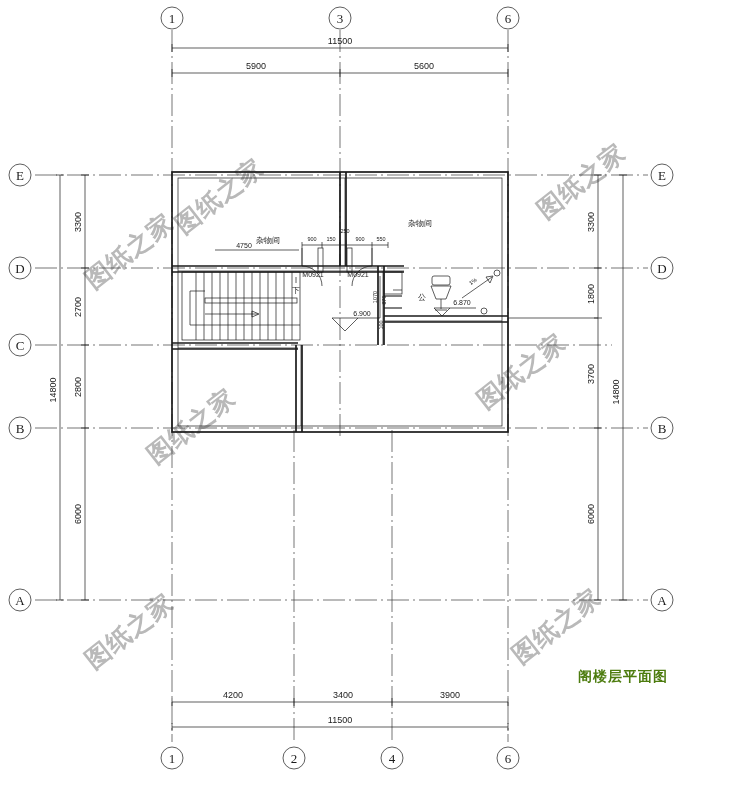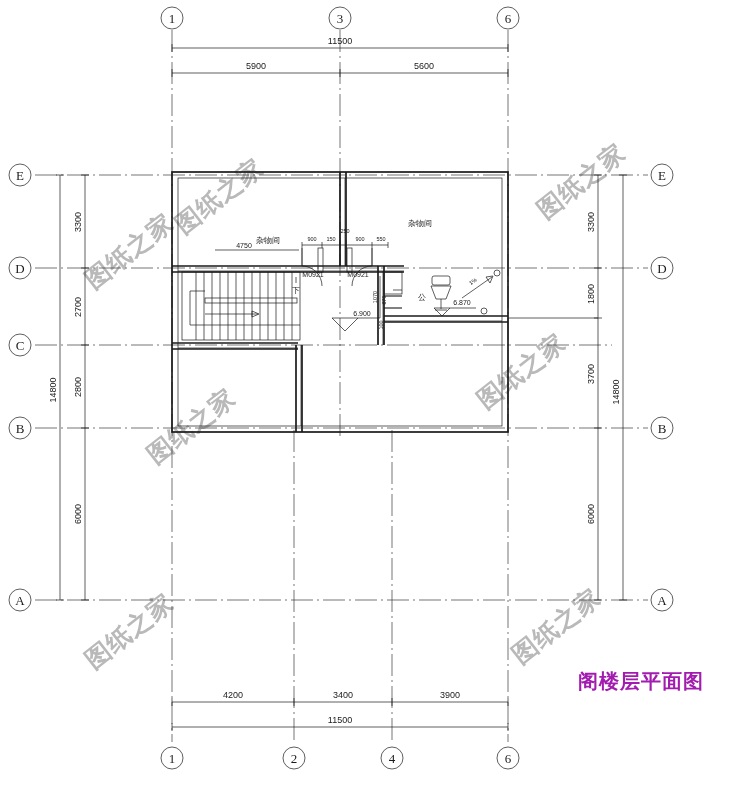--- a/index.html
+++ b/index.html
@@ -31,22 +31,22 @@
     font-family: "DejaVu Sans", sans-serif;
     transform: rotate(-38deg);
     transform-origin: 0 0;
     white-space: nowrap;
     user-select: none;
   }
   .title {
     position: absolute;
     font-family: "DejaVu Sans", sans-serif;
     font-weight: bold;
-    font-size: 20px;
-    color: #a21caf;
+    font-size: 14px;
+    color: #4d7c0f;
     letter-spacing: 1px;
     white-space: nowrap;
   }
   text {
     font-family: "Liberation Sans", sans-serif;
     fill: #1a1a1a;
   }
   .dim {
     font-size: 9px;
   }

